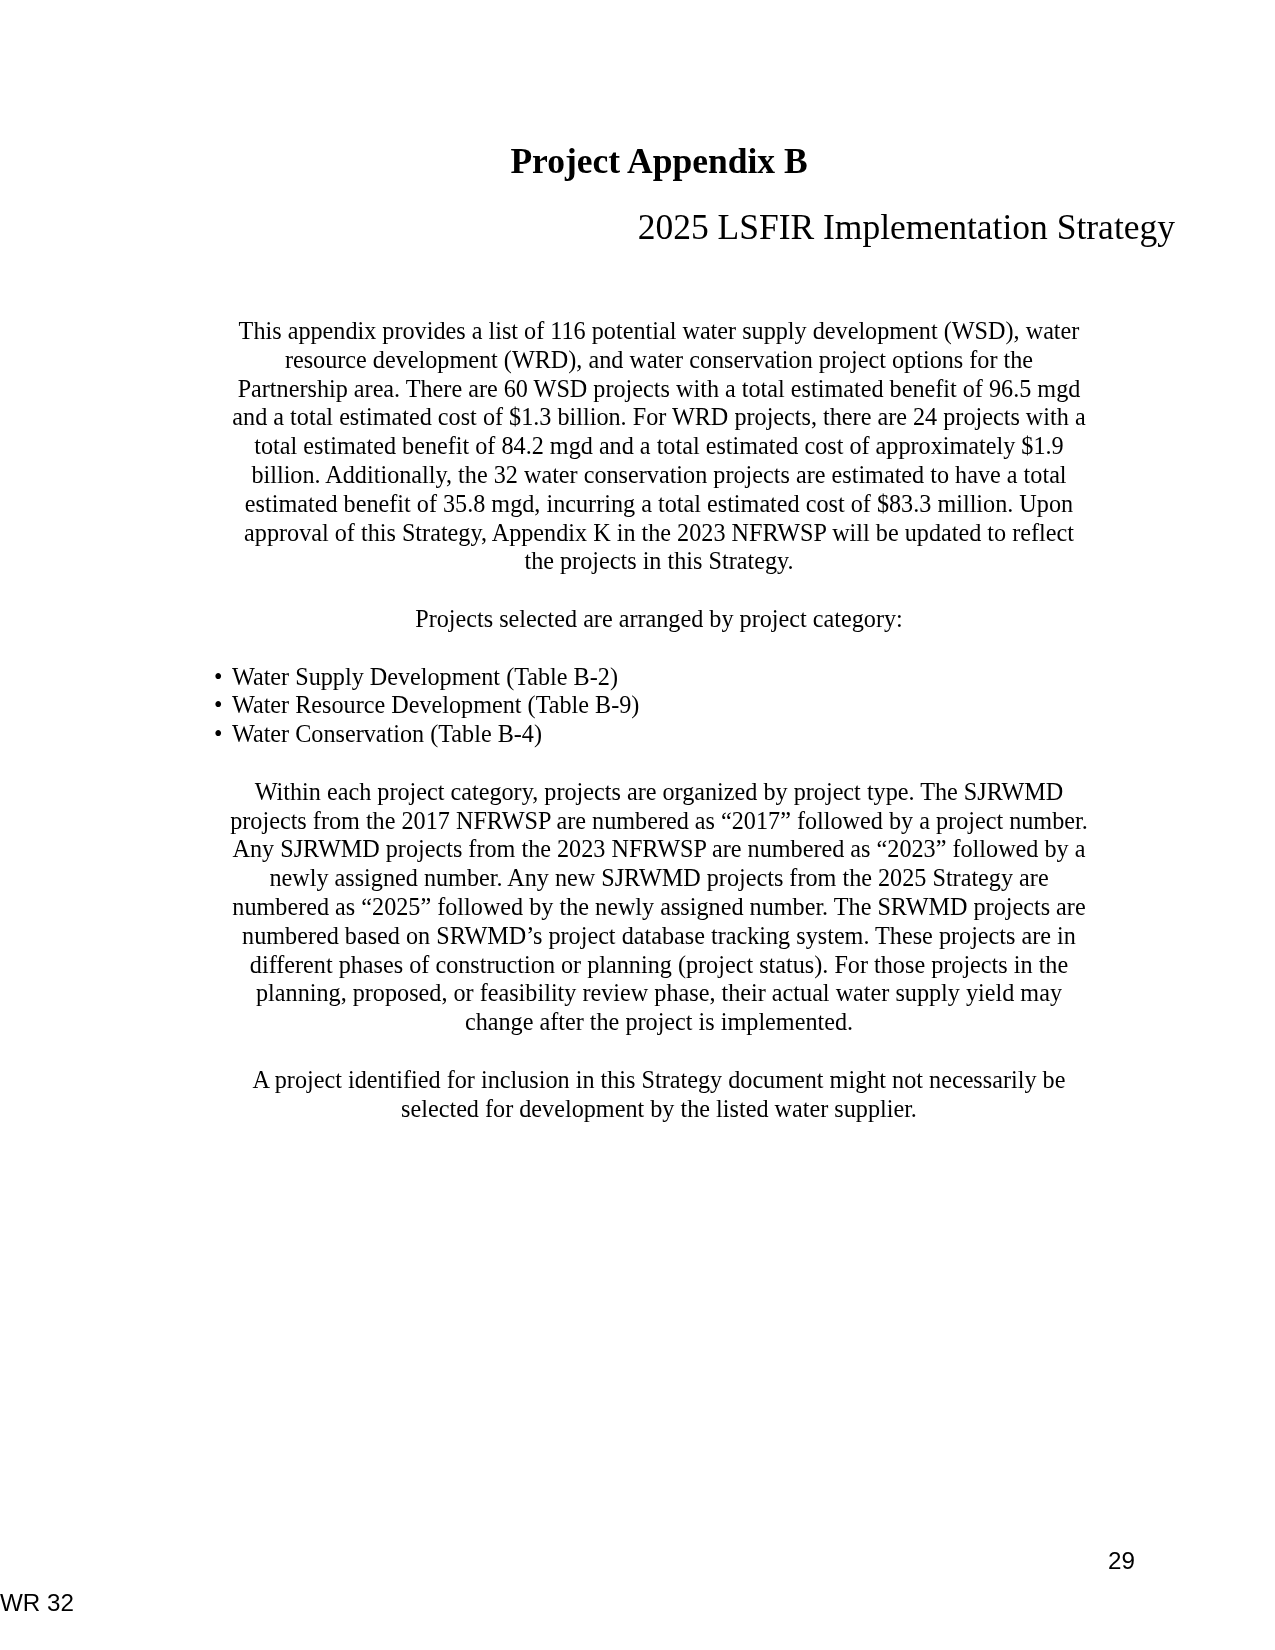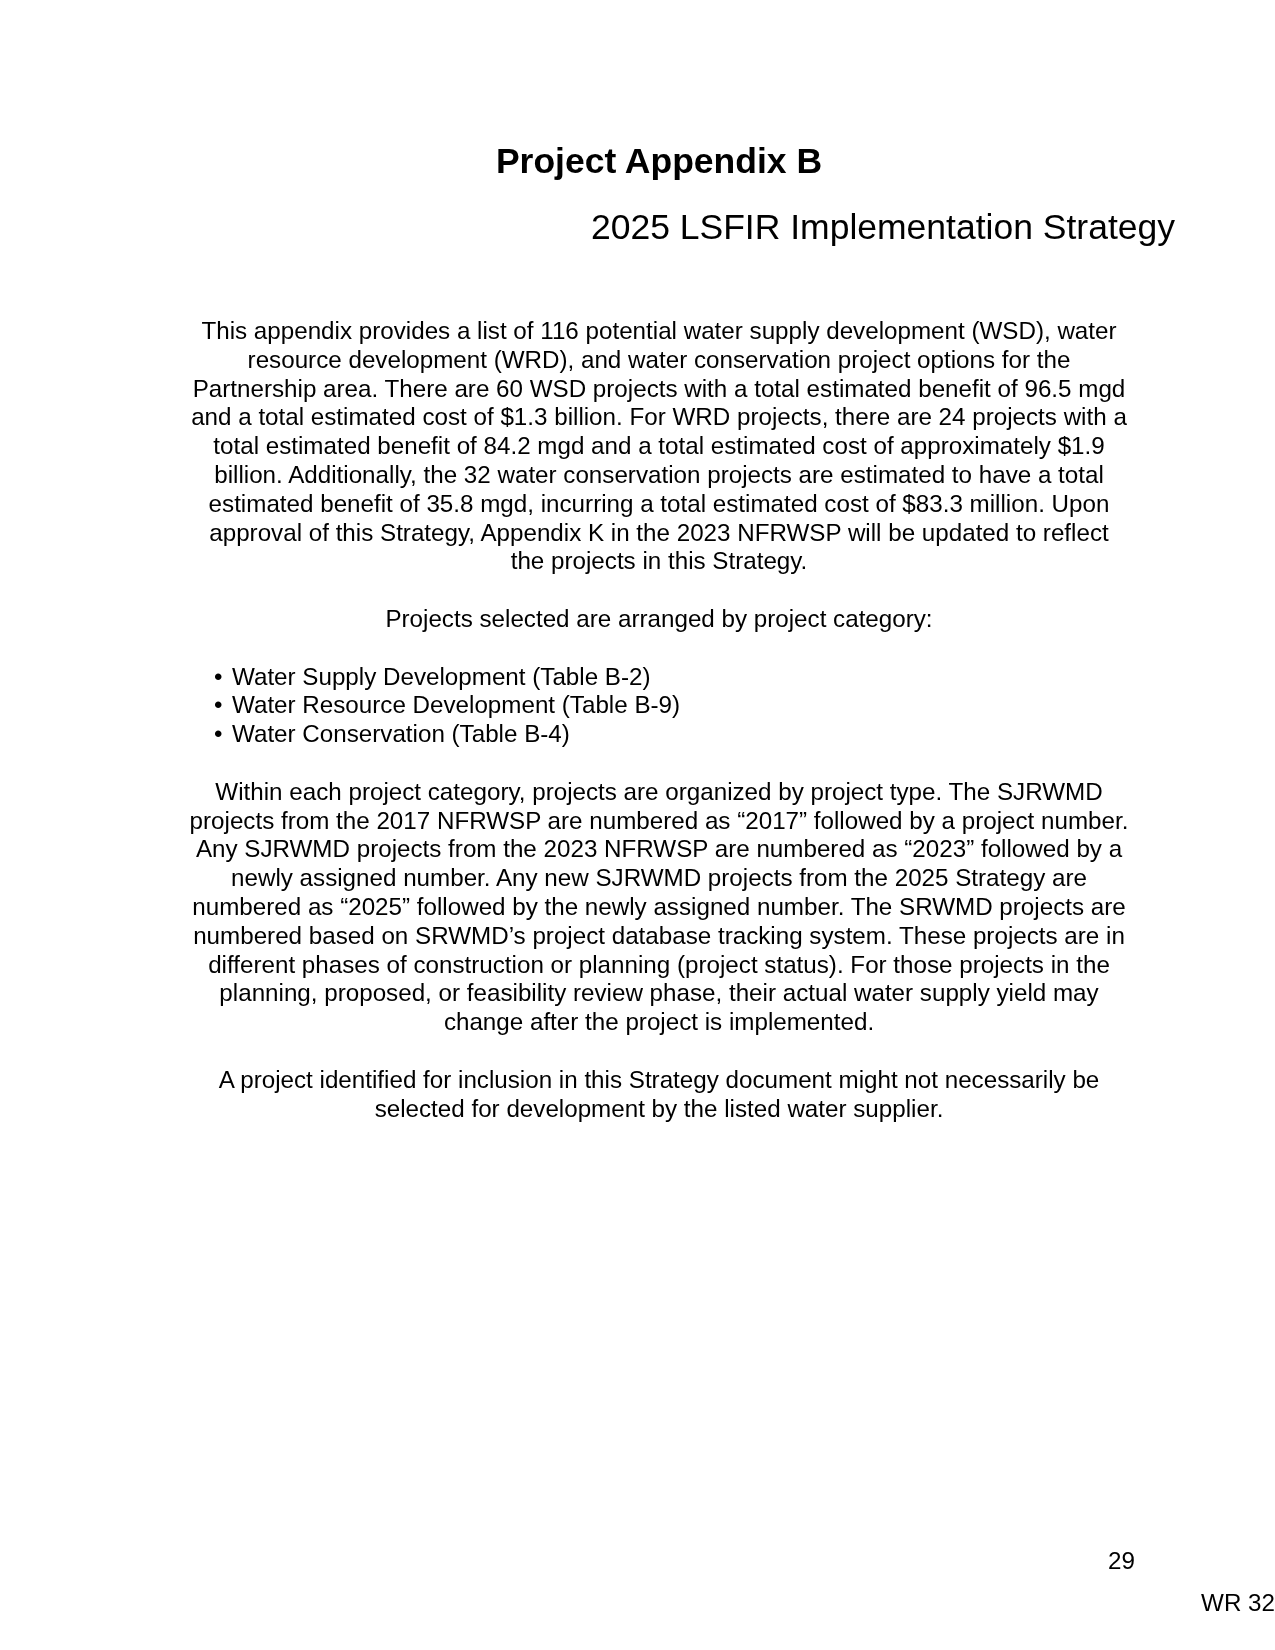--- a/index.html
+++ b/index.html
@@ -12,20 +12,21 @@
     width: 1275px;
     height: 1650px;
     background: #ffffff;
     color: #000000;
     font-family: "Liberation Sans", "DejaVu Sans", sans-serif;
     overflow: hidden;
     box-sizing: border-box;
   }
   .content {
     padding: 0 100px 0 143px;
+    font-family: Liberation Serif, serif;
   }
   .doc-title {
     margin: 141px 0 0 0;
     font-size: 35.5px;
     font-weight: bold;
     line-height: 41px;
     text-align: center;
     letter-spacing: 0;
   }
   .doc-subtitle {
@@ -63,21 +64,21 @@
     top: 1547px;
     right: 140px;
     font-size: 24.2px;
     line-height: 28.8px;
   }
   .doc-code {
     position: absolute;
     top: 1589px;
     left: 0;
     width: 1275px;
-    text-align: right;
+    text-align: left;
     font-size: 24.2px;
     line-height: 28.8px;
   }
 </style>
 </head>
 <body>
 
 <div class="page">
   <div class="content">
 

